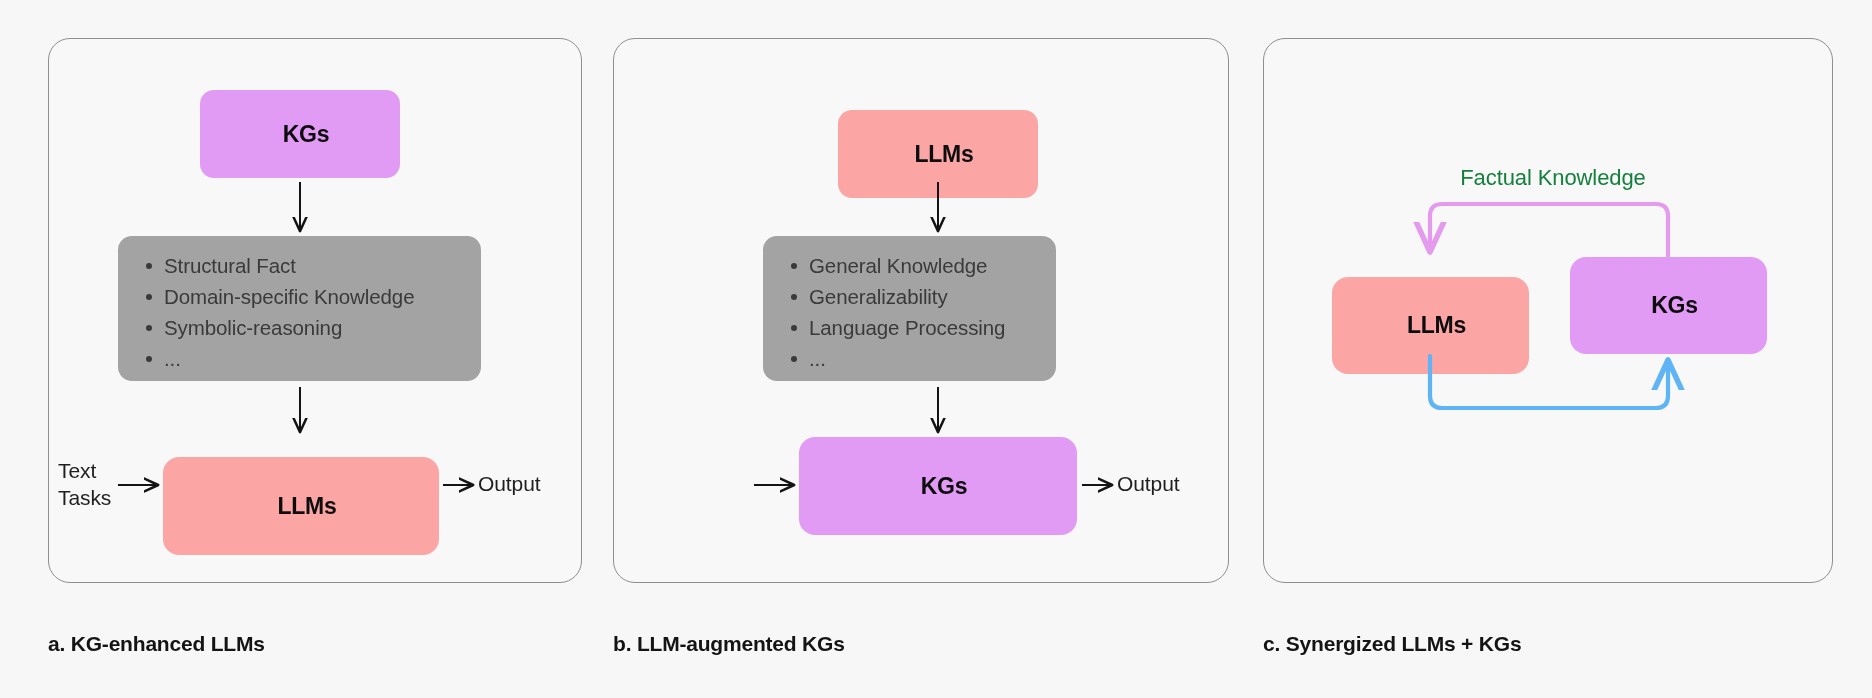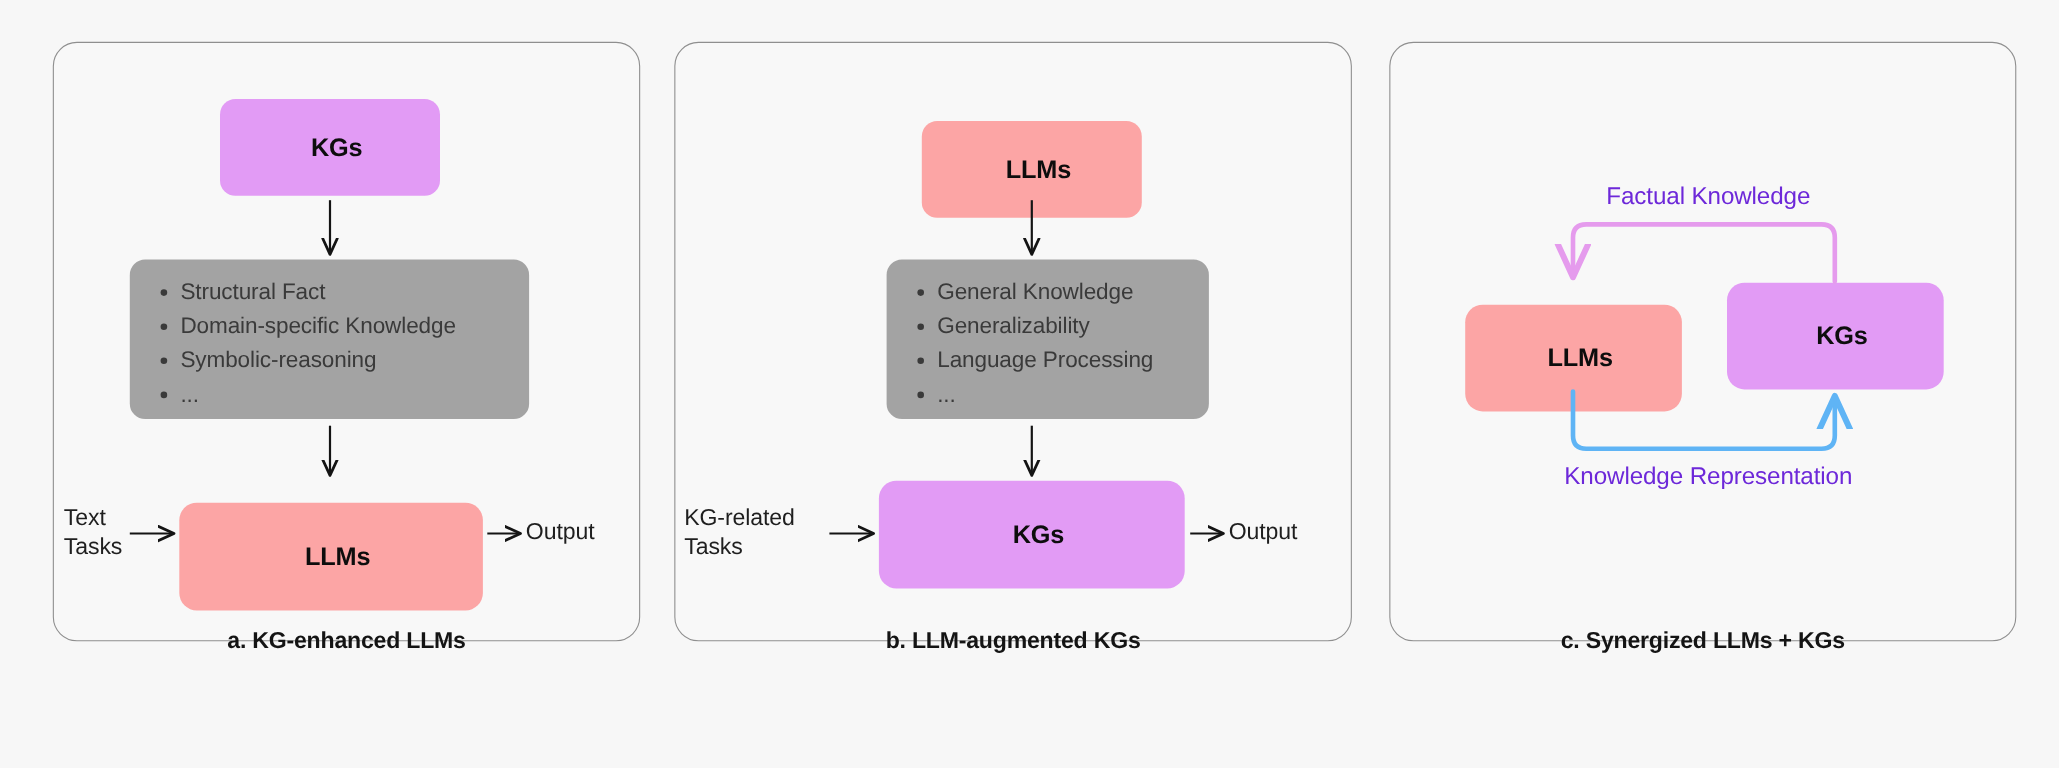--- a/index.html
+++ b/index.html
@@ -29,27 +29,27 @@
     border-radius: 22px;
     background: #f8f8f8;
     box-sizing: border-box;
   }
   #panel-a { left: 48px;   top: 38px; width: 534px;  height: 545px; }
   #panel-b { left: 613px;  top: 38px; width: 616px;  height: 545px; }
   #panel-c { left: 1263px; top: 38px; width: 570px;  height: 545px; }
 
   .caption {
     position: absolute;
-    top: 571px;
+    top: 632px;
     font-size: 21px;
     font-weight: bold;
     letter-spacing: -0.2px;
     color: #141414;
     white-space: nowrap;
-    text-align: center;
+    text-align: left;
   }
   #caption-a { left: 48px;   width: 534px; }
   #caption-b { left: 613px;  width: 616px; }
   #caption-c { left: 1263px; width: 570px; }
 
   
   .node {
     position: absolute;
     border-radius: 14px;
     display: flex;
@@ -79,21 +79,21 @@
 
   
   .bullet-card {
     position: absolute;
     background: #a3a3a3;
     border-radius: 14px;
     padding: 14px 22px 18px 20px;
     box-sizing: border-box;
   }
   #a-bullets { left: 118px; top: 236px; width: 363px; height: 145px; }
-  #b-bullets { left: 806px; top: 236px; width: 293px; height: 145px; }
+  #b-bullets { left: 763px; top: 236px; width: 293px; height: 145px; }
 
   .bullet-card ul {
     margin: 0;
     padding: 0 0 0 26px;
     list-style: none;
   }
   .bullet-card li {
     position: relative;
     font-size: 20.5px;
     line-height: 31px;
@@ -132,21 +132,21 @@
     left: 0; top: 0;
     width: 1872px;
     height: 698px;
     pointer-events: none;
   }
 
   
   .edge-label {
     position: absolute;
     font-size: 22px;
-    color: #6d28d9;
+    color: #15803d;
     letter-spacing: -0.1px;
     white-space: nowrap;
     text-align: center;
   }
   #c-top-label    { left: 1363px; top: 165px; width: 380px; }
   #c-bottom-label { left: 1363px; top: 420px; width: 380px; }
 </style>
 </head>
 <body>
 
@@ -182,36 +182,31 @@
     <ul>
       <li>General Knowledge</li>
       <li>Generalizability</li>
       <li>Language Processing</li>
       <li>...</li>
     </ul>
   </div>
 
   <div class="node kg" id="b-kg">KGs</div>
 
-  <div class="side-label" id="b-input-label">
-    <div>KG-related</div>
-    <div>Tasks</div>
-  </div>
 
   <div class="side-label" id="b-output-label">Output</div>
 
   <div class="panel" id="panel-c"></div>
 
   <div class="edge-label" id="c-top-label">Factual Knowledge</div>
 
   <div class="node llm" id="c-llm">LLMs</div>
 
   <div class="node kg" id="c-kg">KGs</div>
 
-  <div class="edge-label" id="c-bottom-label">Knowledge Representation</div>
 
   <svg class="arrows" viewBox="0 0 1872 698" xmlns="http://www.w3.org/2000/svg">
     <defs>
       <marker id="head-dark" markerWidth="10" markerHeight="10" refX="6.6" refY="4" orient="auto" markerUnits="strokeWidth">
         <path d="M0,0.7 L7.2,4 L0,7.3" fill="none" stroke="#141414" stroke-width="1.25" stroke-linecap="round" stroke-linejoin="round"></path>
       </marker>
       <marker id="head-pink" markerWidth="10" markerHeight="10" refX="6.0" refY="4" orient="auto" markerUnits="strokeWidth">
         <path d="M0,0.7 L7.2,4 L0,7.3" fill="none" stroke="#e59bed" stroke-width="1.3" stroke-linecap="round" stroke-linejoin="round"></path>
       </marker>
       <marker id="head-blue" markerWidth="10" markerHeight="10" refX="6.0" refY="4" orient="auto" markerUnits="strokeWidth">

